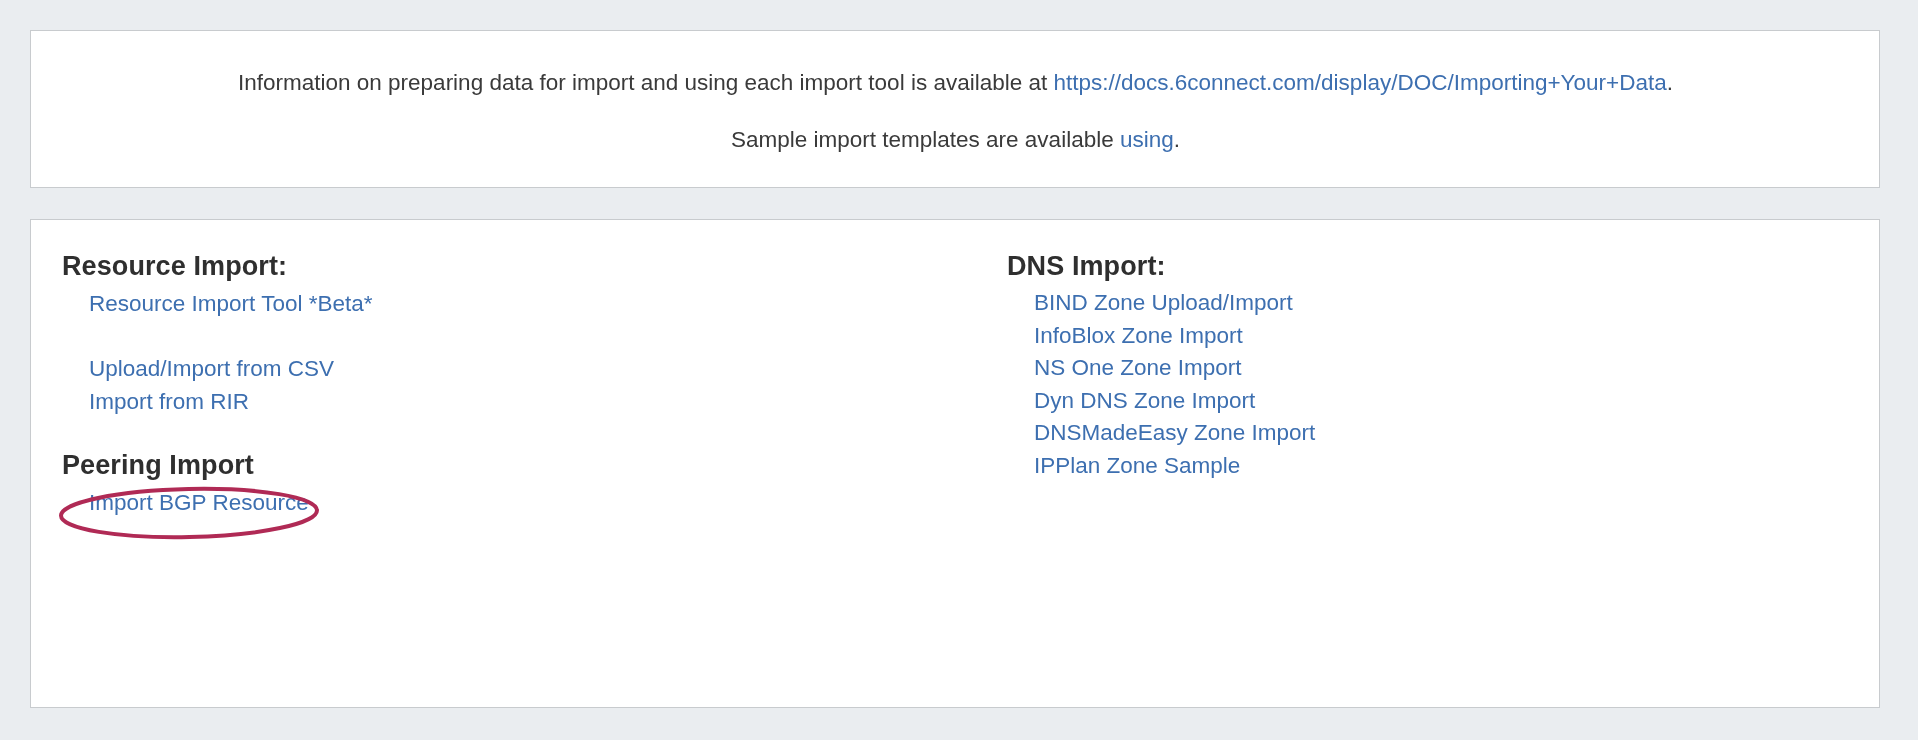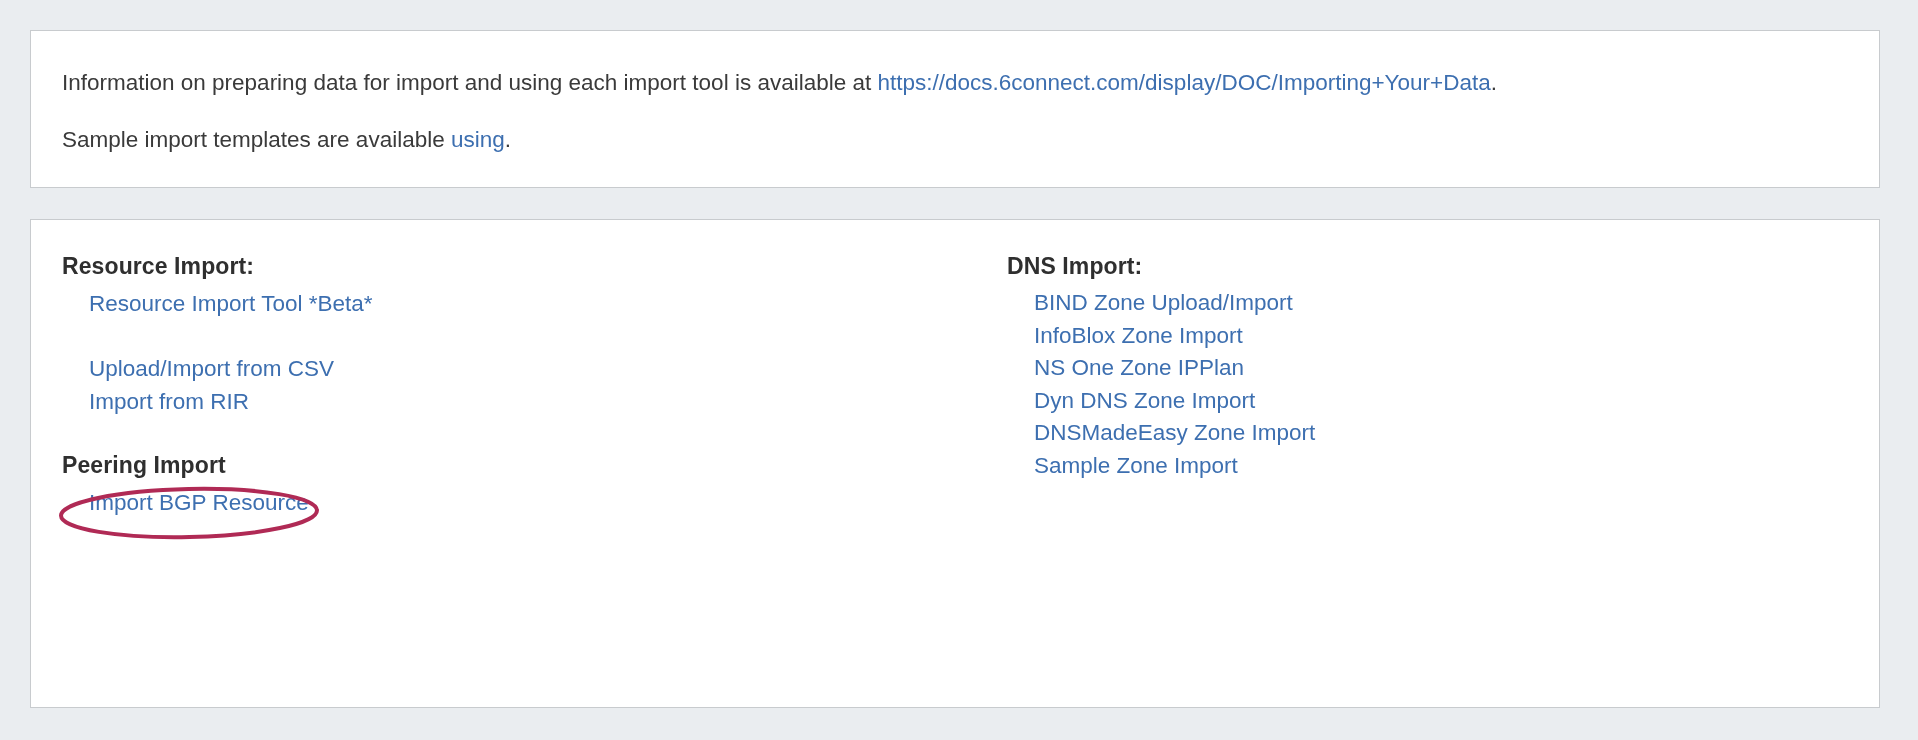--- a/index.html
+++ b/index.html
@@ -47,20 +47,21 @@
   .info-body {
     padding: 38px 30px 0 31px;
   }
 
   .info-line {
     font-size: 22.5px;
     line-height: 28px;
     color: #3a3a3a;
     margin: 0;
     white-space: nowrap;
+    text-align: center;
   }
 
   .info-line + .info-line {
     margin-top: 29px;
   }
 
   a.link {
     color: #3d6fb0;
     text-decoration: none;
     cursor: pointer;
@@ -85,21 +86,21 @@
 
   .group {
     margin: 0 0 0 0;
   }
 
   .group + .group {
     margin-top: 32px;
   }
 
   .group-heading {
-    font-size: 23px;
+    font-size: 27px;
     font-weight: bold;
     color: #2f2f2f;
     line-height: 30px;
     letter-spacing: 0.1px;
     margin: 0 0 6px 0;
     white-space: nowrap;
   }
 
   .group-links {
     list-style: none;
@@ -187,24 +188,24 @@
 
       </div>
 
       <div class="column" id="column-right">
 
         <div class="group">
           <div class="group-heading">DNS Import:</div>
           <ul class="group-links">
             <li><a>BIND Zone Upload/Import</a></li>
             <li><a>InfoBlox Zone Import</a></li>
-            <li><a>NS One Zone IPPlan</a></li>
+            <li><a>NS One Zone Import</a></li>
             <li><a>Dyn DNS Zone Import</a></li>
             <li><a>DNSMadeEasy Zone Import</a></li>
-            <li><a>Sample Zone Import</a></li>
+            <li><a>IPPlan Zone Sample</a></li>
           </ul>
         </div>
 
       </div>
 
     </div>
   </div>
 
   <div id="rir-annotation">
     <svg viewBox="0 0 262 56" preserveAspectRatio="none">

